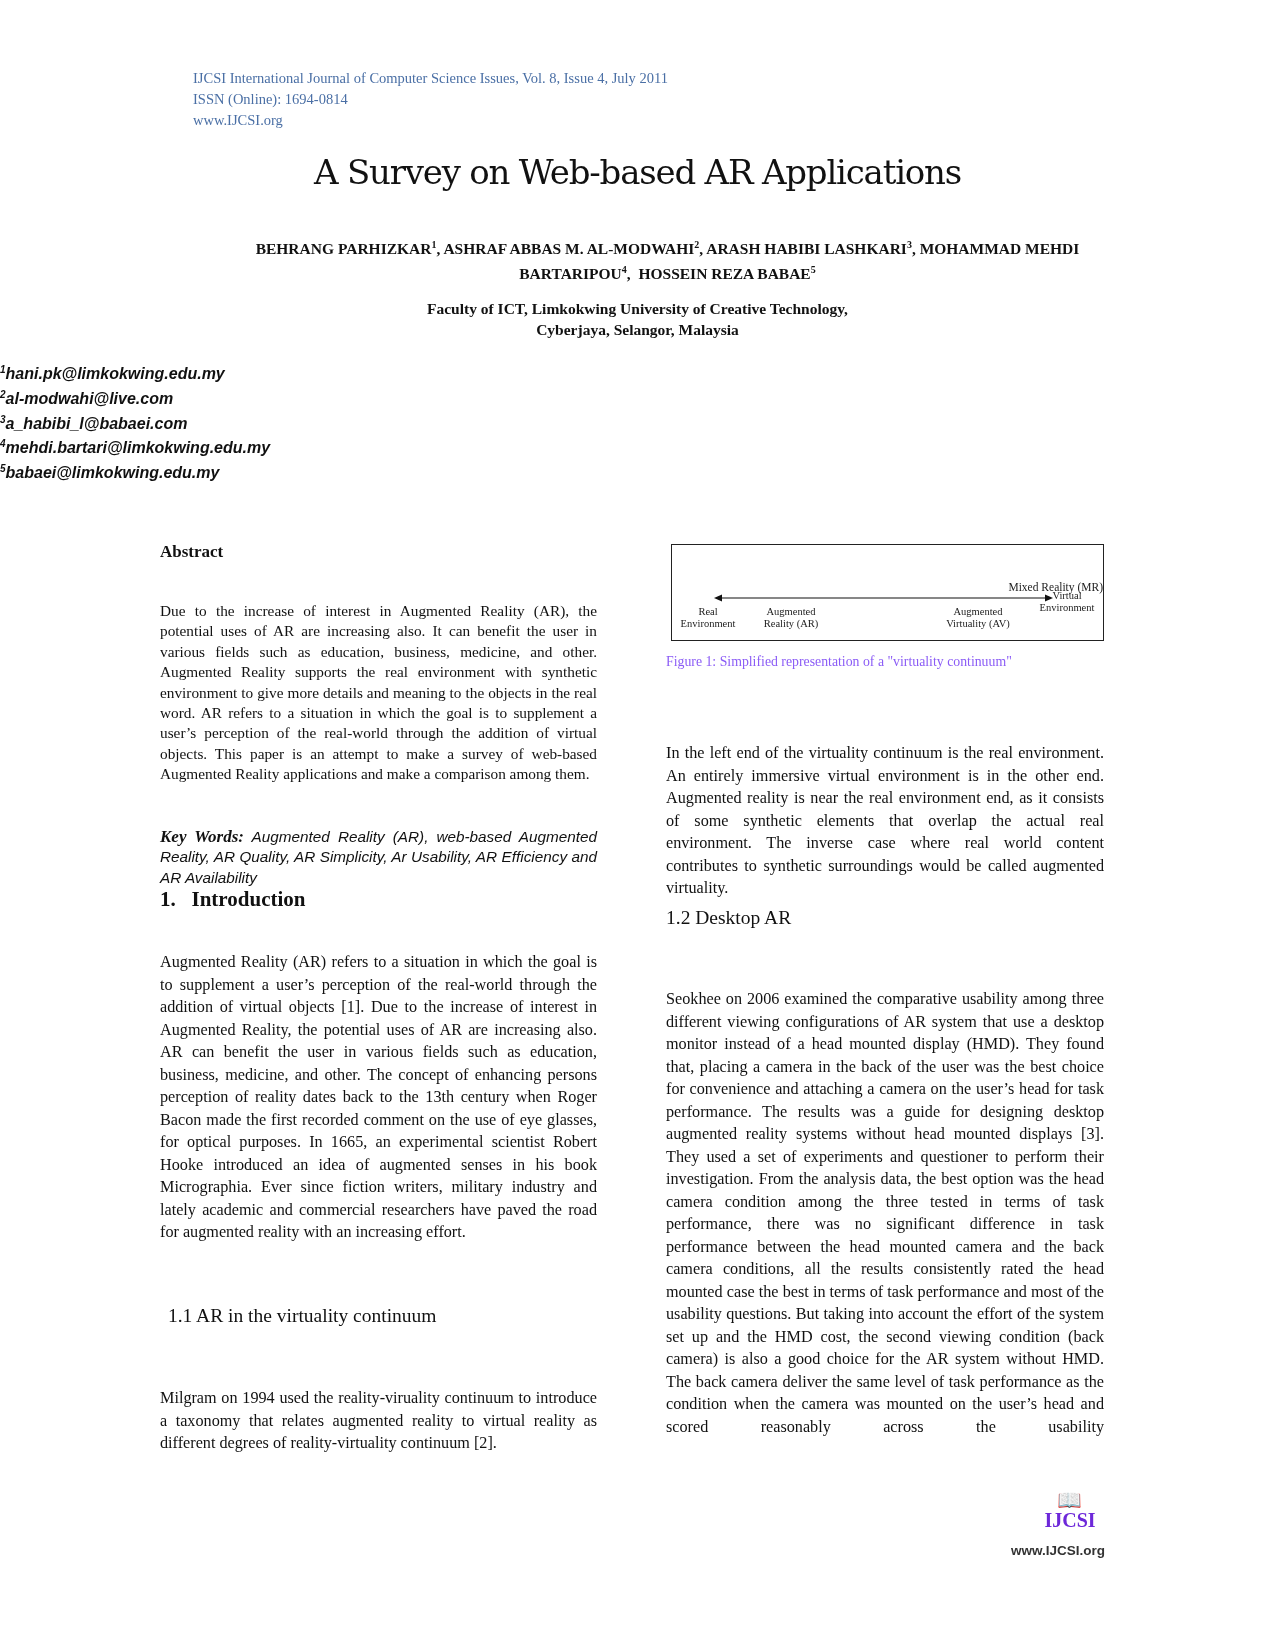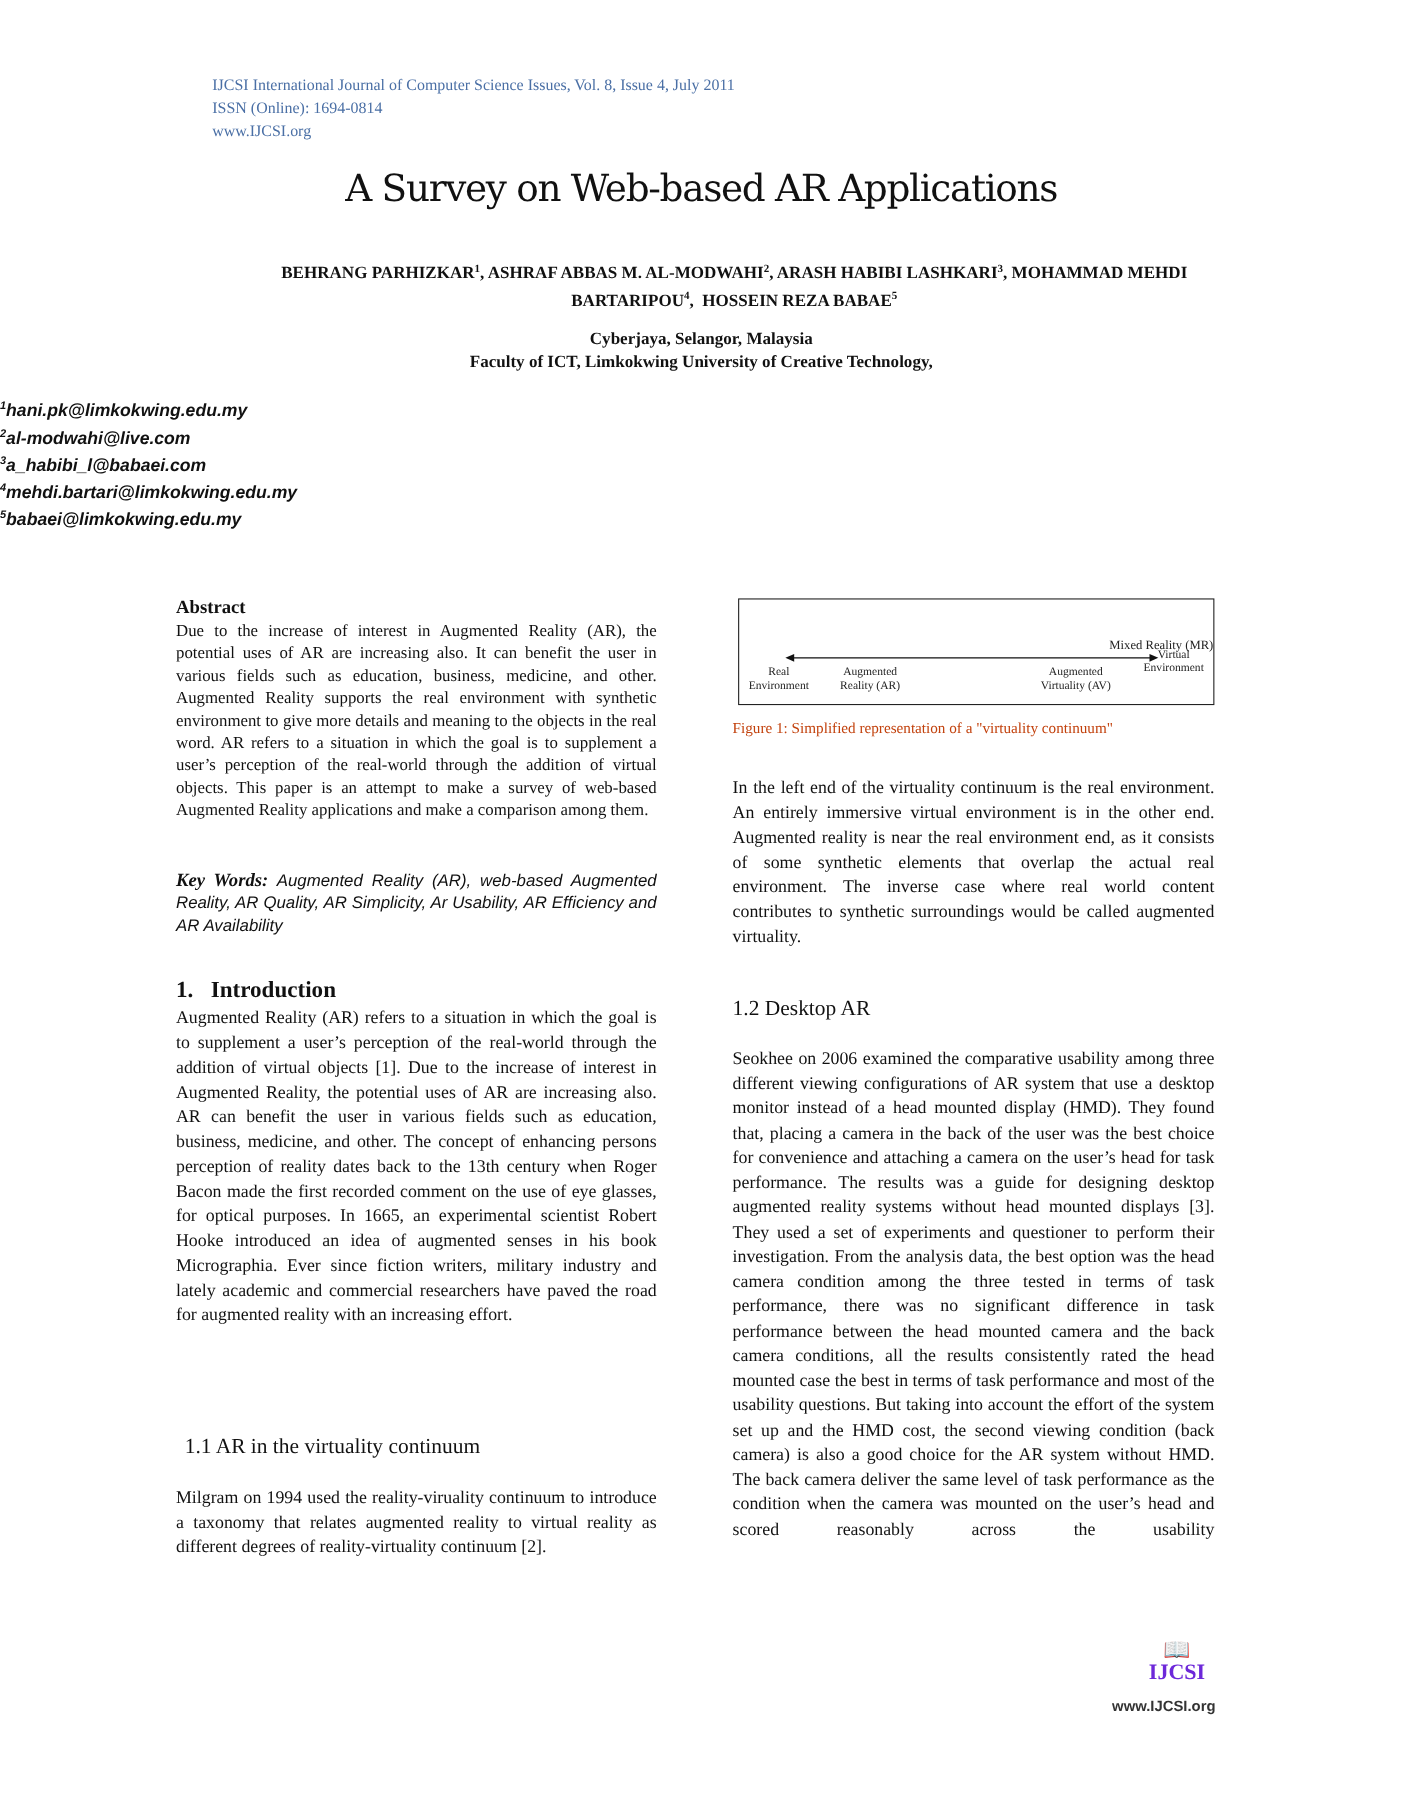--- a/index.html
+++ b/index.html
@@ -5,33 +5,33 @@
   html, body { margin:0; padding:0; background:#ffffff; }
   body { width:1275px; height:1650px; position:relative; overflow:hidden; font-family:"Liberation Serif","DejaVu Serif",serif; color:#111; }
   .abs { position:absolute; }
   .hdr { left:193px; top:68px; font-size:14.5px; line-height:21px; color:#4a6fa5; }
   .title { left:0; width:1275px; top:152px; text-align:center; font-size:34px; letter-spacing:-1.2px; font-family:"DejaVu Serif",serif; font-weight:normal; color:#111; }
   .authors { left:200px; width:935px; top:234px; text-align:center; font-weight:bold; font-size:15.5px; line-height:21px; }
   .authors sup { font-size:10px; }
   .affil { left:0; width:1275px; top:298px; text-align:center; font-weight:bold; font-size:15.5px; line-height:21px; }
   .emails { left:0; width:1275px; top:360px; text-align:left; font-family:"Liberation Sans",sans-serif; font-style:italic; font-weight:bold; font-size:16px; line-height:20.5px; }
   .emails sup { font-size:10px; }
-  .col { font-size:16.2px; line-height:22.5px; text-align:justify; }
+  .col { font-size:16.2px; line-height:22.5px; text-align:justify;margin-top:37px; }
   .colL { left:160px; width:437px; }
   .colR { left:666px; width:438px; }
   .abs-head { left:160px; width:437px; top:542px; text-align:left; font-weight:bold; font-size:17px; }
   .abstract { top:564px; font-size:15.3px; line-height:20.4px; }
   .keywords { top:790px; font-size:15.3px; line-height:20.4px; }
   .kw-label { font-weight:bold; font-style:italic; font-family:"Liberation Serif",serif; font-size:17px; }
   .kw-text { font-family:"Liberation Sans",sans-serif; font-style:italic; }
   .h1 { left:160px; top:887px; font-weight:bold; font-size:21px; }
   .intro { top:914px; }
   .h2 { font-size:19.5px; }
   .fig-box { left:671px; top:544px; width:433px; height:97px; border:1.3px solid #222; box-sizing:border-box; }
-  .fig-caption { left:666px; top:654px; font-size:13.8px; color:#c2410c; }
+  .fig-caption { left:666px; top:654px; font-size:13.8px; color:#8b5cf6; }
   .fig-txt { position:absolute; font-size:10.5px; line-height:12px; text-align:center; color:#222; font-family:"Liberation Serif",serif; }
   .logo { left:1030px; top:1490px; width:80px; text-align:center; }
   .logo-book { font-size:20px; line-height:20px; color:#333; }
   .logo-name { font-family:"Liberation Serif",serif; font-weight:bold; font-size:20px; line-height:20px; color:#6d28d9; }
   .logo-url { left:990px; top:1543px; width:115px; text-align:right; font-family:"Liberation Sans",sans-serif; font-weight:bold; font-size:13.5px; color:#333; }
 </style>
 </head>
 <body>
 
 <div class="abs hdr">
@@ -44,22 +44,22 @@
 
 <div class="abs authors">
   <span><span>BEHRANG PARHIZKAR</span><sup>1</sup></span>,
   <span><span>ASHRAF ABBAS M. AL-MODWAHI</span><sup>2</sup></span>,
   <span><span>ARASH HABIBI LASHKARI</span><sup>3</sup></span>,
   <span><span>MOHAMMAD MEHDI BARTARIPOU</span><sup>4</sup></span>,&nbsp;
   <span><span>HOSSEIN REZA BABAE</span><sup>5</sup></span>
 </div>
 
 <div class="abs affil">
+  <div>Faculty of ICT, Limkokwing University of Creative Technology,</div>
   <div>Cyberjaya, Selangor, Malaysia</div>
-  <div>Faculty of ICT, Limkokwing University of Creative Technology,</div>
 </div>
 
 <div class="abs emails">
   <div><sup>1</sup><span>hani.pk@limkokwing.edu.my</span></div>
   <div><sup>2</sup><span>al-modwahi@live.com</span></div>
   <div><sup>3</sup><span>a_habibi_l@babaei.com</span></div>
   <div><sup>4</sup><span>mehdi.bartari@limkokwing.edu.my</span></div>
   <div><sup>5</sup><span>babaei@limkokwing.edu.my</span></div>
 </div>
 

